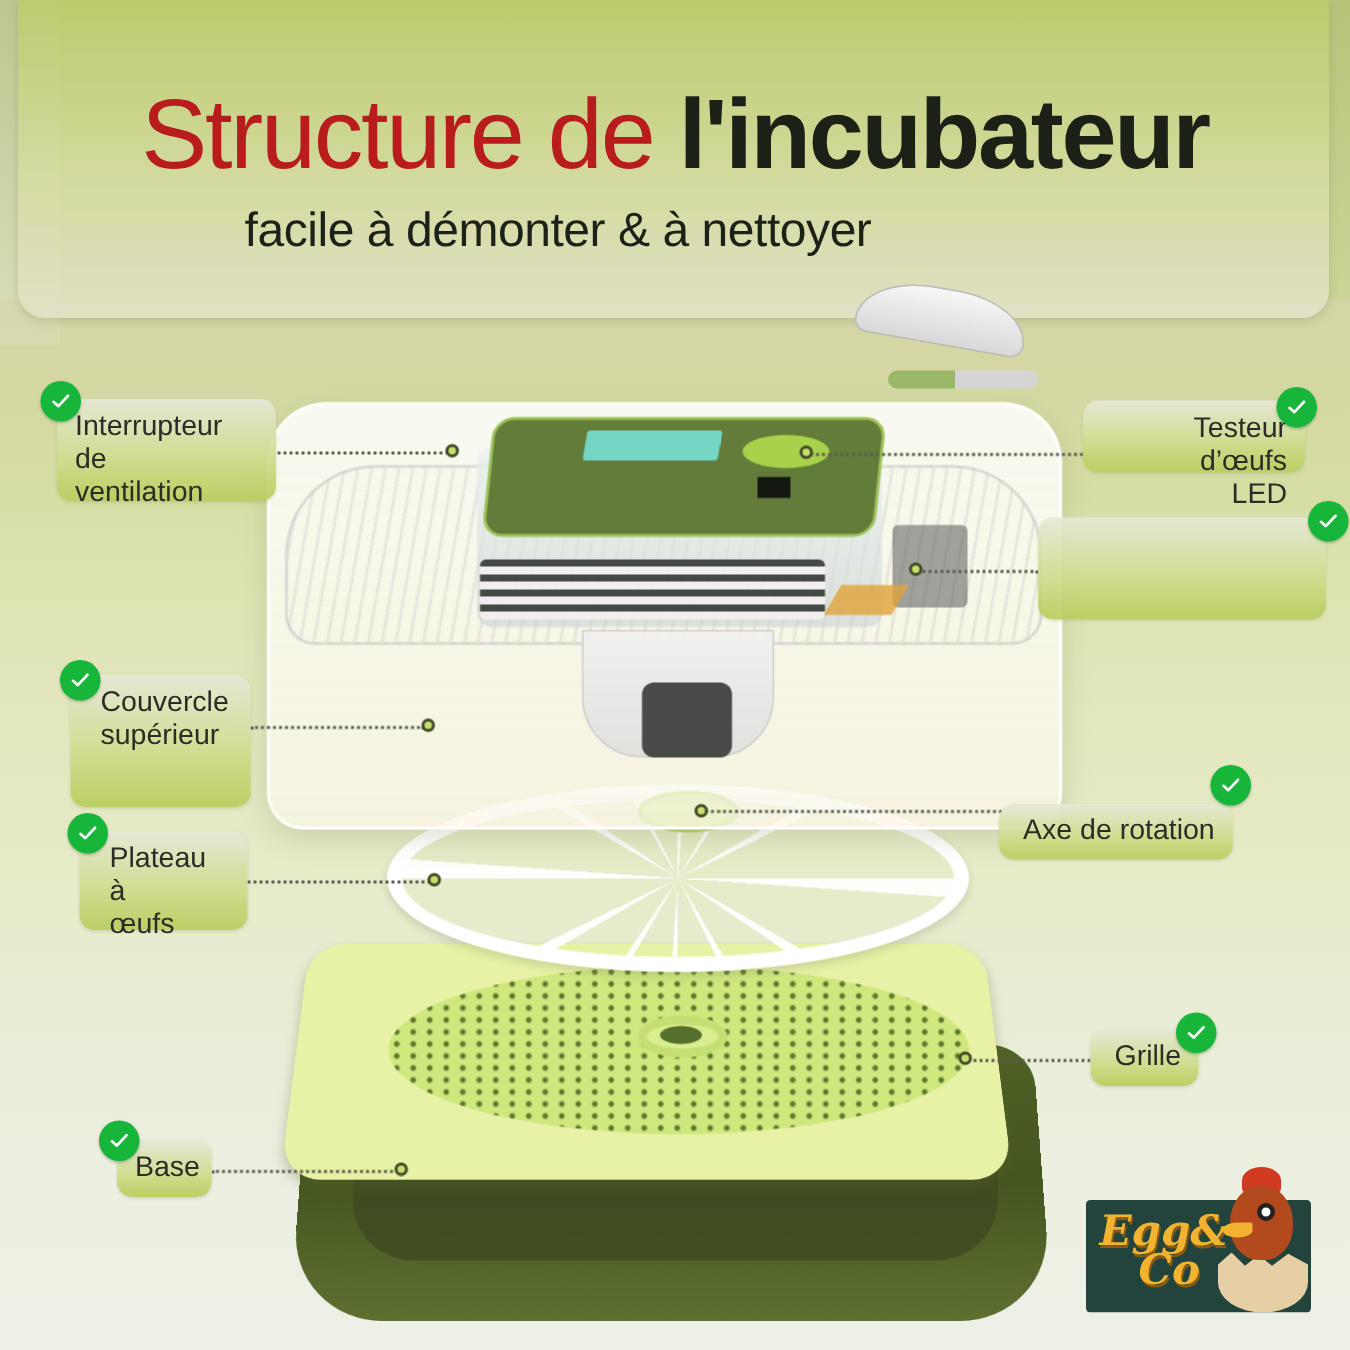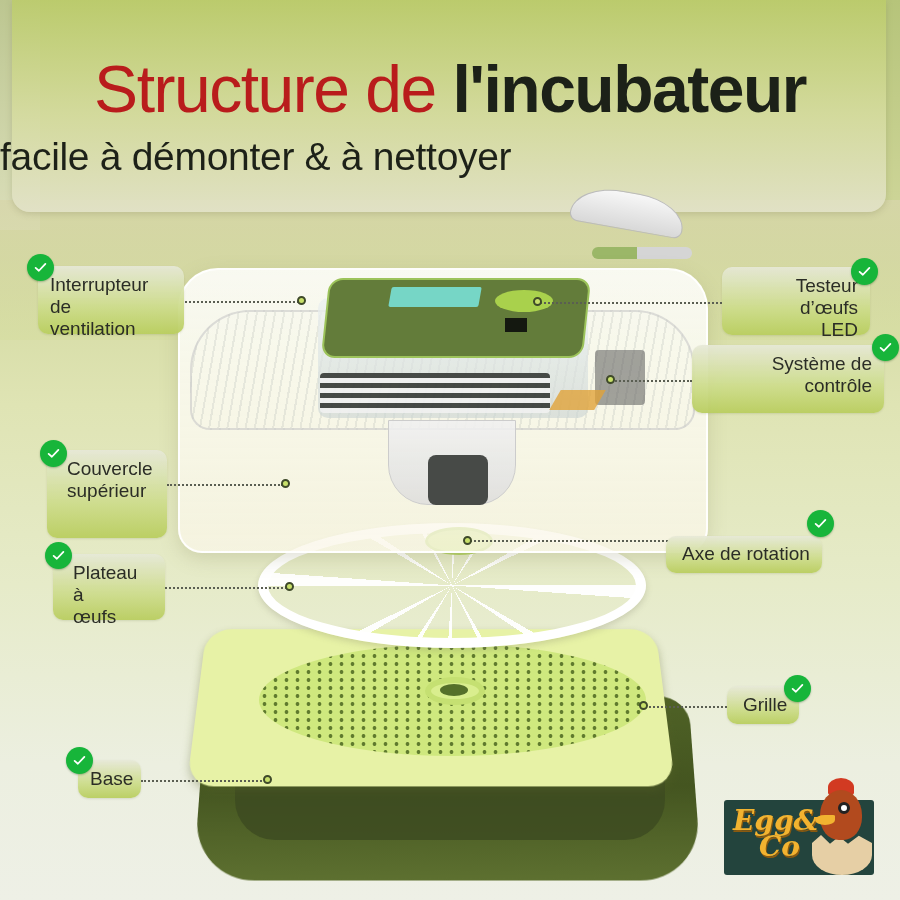--- a/index.html
+++ b/index.html
@@ -17,22 +17,22 @@
     border-radius: 0 0 18px 18px;
     box-shadow: 0 2px 6px rgba(120,120,80,.25);
   }
   .title {
     position:absolute; left:0; top:50px; width:900px; text-align:center;
     font-size:66px; letter-spacing:-1.5px; line-height:78px;
   }
   .title .light { color:#b91c1c; font-weight:400; }
   .title .dark { color:#1c2118; font-weight:700; }
   .subtitle {
-    position:absolute; left:0; top:135px; width:744px; text-align:left;
-    font-size:39px; color:#1d2118; font-weight:400; letter-spacing:-.3px;
+    position:absolute; left:0; top:135px; width:744px; text-align:center;
+    font-size:32px; color:#1d2118; font-weight:400; letter-spacing:-.3px;
   }
 
   
   .illus { position:absolute; }
   .cover {
     left:178px; top:268px; width:530px; height:285px;
     background: linear-gradient(180deg, rgba(255,255,255,.85), rgba(250,246,232,.75));
     border-radius: 40px 40px 24px 24px;
     border:2px solid rgba(255,255,255,.9);
     box-shadow: 0 6px 18px rgba(140,140,100,.25);
@@ -211,32 +211,31 @@
 <div class="callout" style="left:38px; top:266px; width:146px; height:68px;">
   <div>Interrupteur de</div>
   <div>ventilation</div>
 </div>
 <div class="check" style="left:27px; top:254px;">
   <svg viewBox="0 0 16 16">
       <path d="M2 8.5 L6 12 L14 3.5" stroke="#fff" stroke-width="2.2" fill="none" stroke-linecap="round" stroke-linejoin="round"></path>
     </svg>
 </div>
 
-<div class="callout right" style="left:722px; top:267px; width:148px; height:68px;">
+<div class="callout right" style="left:722px; top:267px; width:148px; height:48px;">
   <div>Testeur d’œufs</div>
   <div>LED</div>
 </div>
 <div class="check" style="left:851px; top:258px;">
   <svg viewBox="0 0 16 16">
       <path d="M2 8.5 L6 12 L14 3.5" stroke="#fff" stroke-width="2.2" fill="none" stroke-linecap="round" stroke-linejoin="round"></path>
     </svg>
 </div>
 
 <div class="callout right" style="left:692px; top:345px; width:192px; height:68px;">
-  <div>Système de contrôle</div>
 </div>
 <div class="check" style="left:872px; top:334px;">
   <svg viewBox="0 0 16 16">
       <path d="M2 8.5 L6 12 L14 3.5" stroke="#fff" stroke-width="2.2" fill="none" stroke-linecap="round" stroke-linejoin="round"></path>
     </svg>
 </div>
 
 <div class="callout" style="left:47px; top:450px; width:120px; height:88px; padding-left:20px;">
   <div>Couvercle</div>
   <div>supérieur</div>

